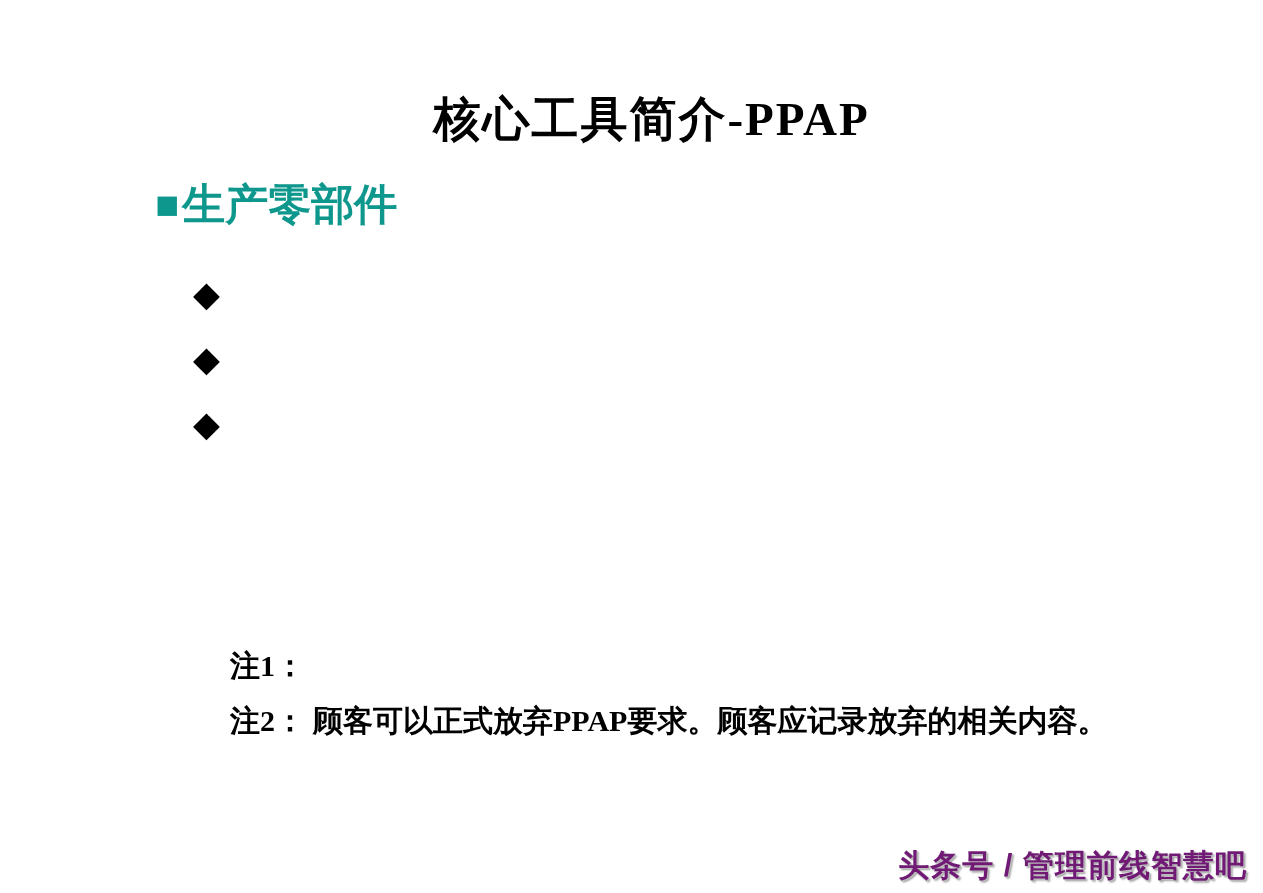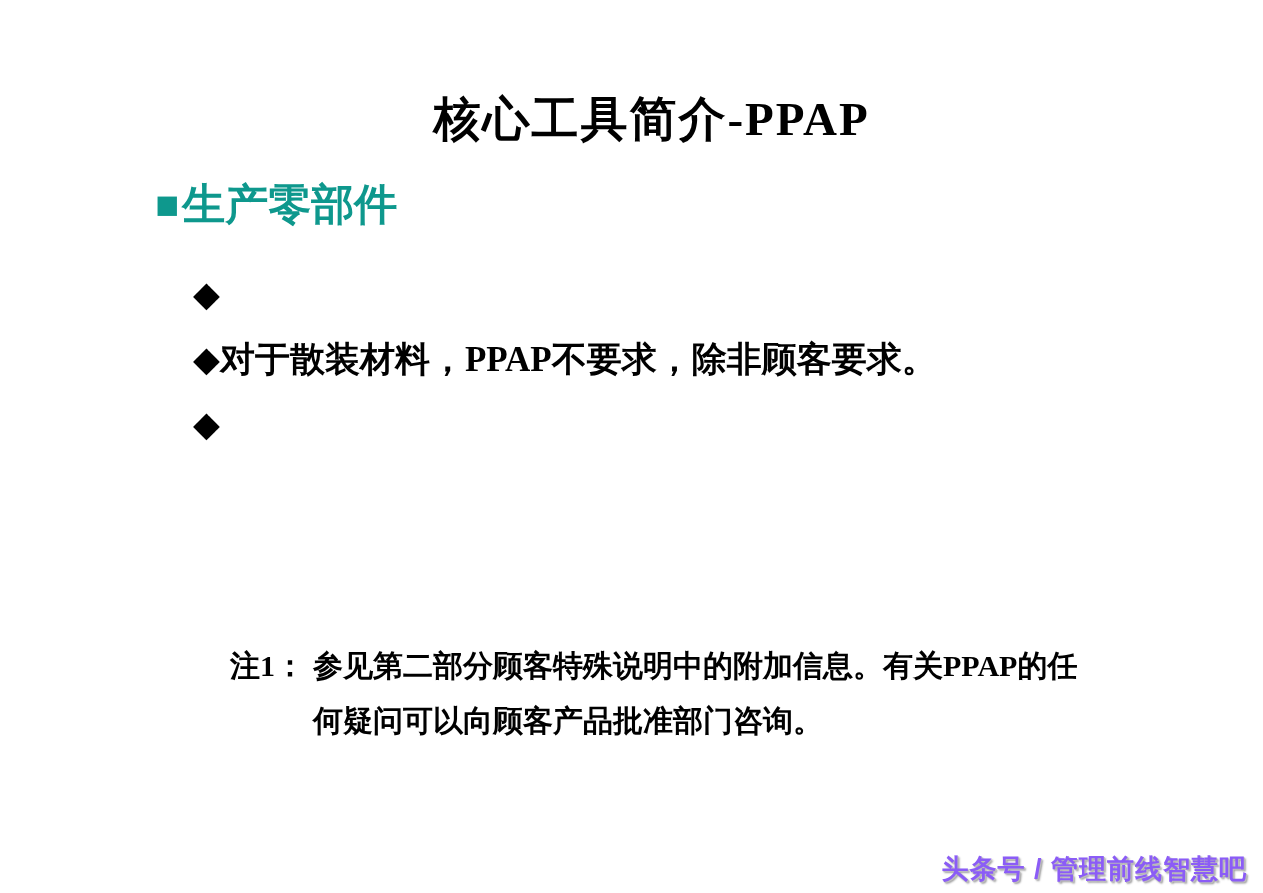--- a/index.html
+++ b/index.html
@@ -81,24 +81,24 @@
     flex: 0 0 auto;
     margin-right: 8px;
   }
   .note .text {
     white-space: pre-wrap;
   }
   .watermark {
     position: absolute;
     right: 16px;
     bottom: 6px;
-    font-size: 27px;
+    font-size: 31px;
     font-weight: bold;
     font-family: "Liberation Sans", "DejaVu Sans", sans-serif;
-    color: #8b5cf6;
+    color: #701a75;
     text-shadow: 1px 1px 0 #bdbdbd, 2px 2px 2px #9e9e9e;
     letter-spacing: 1px;
   }
 </style>
 </head>
 <body>
 
 <div class="slide">
 
   <div class="title">核心工具简介-PPAP</div>
@@ -107,30 +107,31 @@
     <span class="marker">■</span>
     <span class="label">生产零部件</span>
   </div>
 
   <div class="bullets">
     <div class="bullet">
       <span class="marker">◆</span>
     </div>
     <div class="bullet">
       <span class="marker">◆</span>
-      <span class="text">对于散装材料，PPAP不要求，除非顾客要求。</span>
     </div>
     <div class="bullet">
       <span class="marker">◆</span>
     </div>
   </div>
 
   <div class="notes">
     <div class="note">
       <span class="label">注1：</span>
-      <span class="text">参见第二部分顾客特殊说明中的附加信息。有关PPAP的任
-何疑问可以向顾客产品批准部门咨询。</span>
+    </div>
+    <div class="note">
+      <span class="label">注2：</span>
+      <span class="text">顾客可以正式放弃PPAP要求。顾客应记录放弃的相关内容。</span>
     </div>
   </div>
 
   <div class="watermark">头条号 / 管理前线智慧吧</div>
 
 </div>
 
 </body></html>

